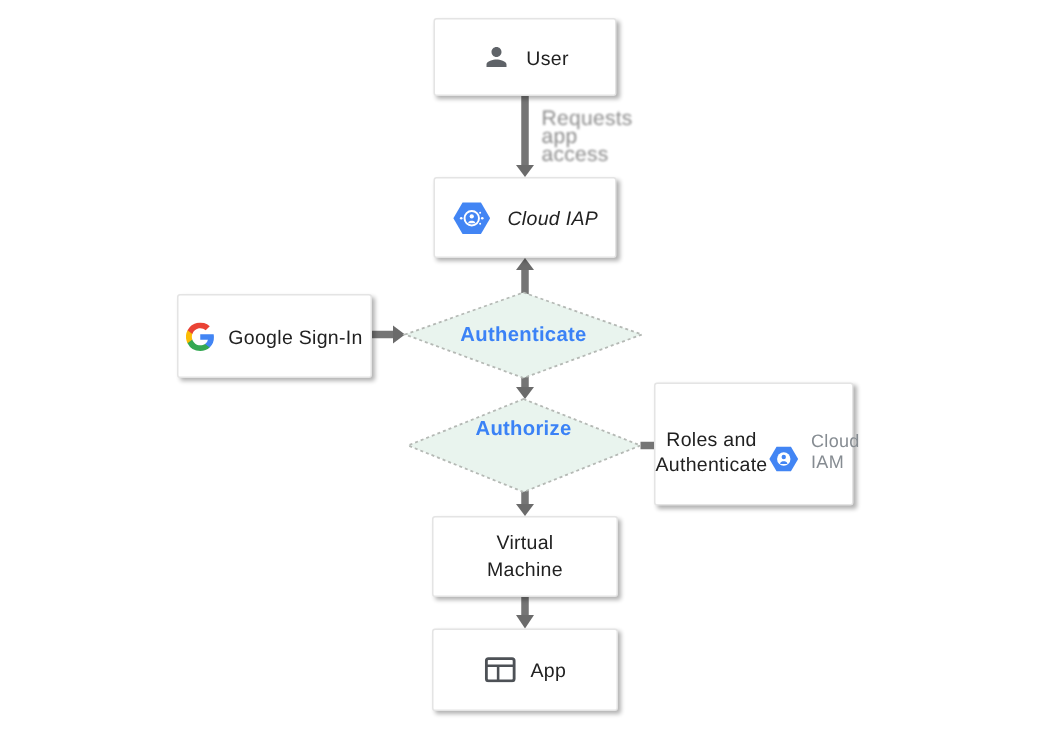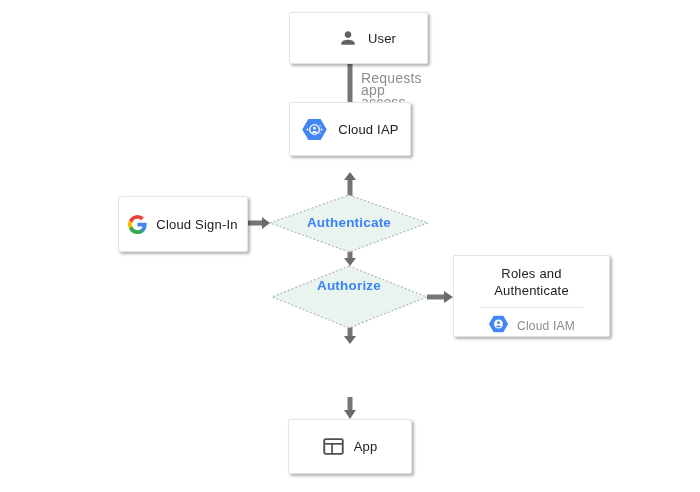--- a/index.html
+++ b/index.html
@@ -10,24 +10,24 @@
   #flow-layer{position:absolute;left:0;top:0;width:700px;height:492px;z-index:1;}
   .node-box{
     position:absolute;z-index:3;background:#ffffff;
     border:1px solid #e4e4e4;border-radius:2px;
     box-shadow:2px 2px 3px rgba(0,0,0,0.30);
     display:flex;align-items:center;justify-content:center;
     font-size:13px;color:#212121;letter-spacing:.2px;
   }
   .node-box .icon{display:flex;align-items:center;justify-content:center;}
   .row{display:flex;align-items:center;gap:10px;}
-  .box-user{left:289px;top:12px;width:120px;height:50px;padding-left:17px;}
-  .box-iap{left:289px;top:102px;width:120px;height:52px;}
+  .box-user{left:289px;top:12px;width:120px;height:50px;}
+  .box-iap{left:289px;top:118px;width:120px;height:52px;font-style:italic;}
   .box-google{left:118px;top:196px;width:128px;height:54px;}
-  .box-roles{left:453px;top:255px;width:157px;height:80px;flex-direction:column;justify-content:flex-start;padding-top:9px;box-sizing:border-box;height:82px;}
+  .box-roles{left:436px;top:255px;width:133px;height:80px;flex-direction:row;justify-content:flex-start;padding-top:9px;box-sizing:border-box;height:82px;}
   .box-vm{left:288px;top:344px;width:122px;height:52px;flex-direction:column;line-height:18px;}
   .box-app{left:288px;top:419px;width:122px;height:53px;}
   .diamond-label{
     position:absolute;z-index:2;width:140px;text-align:center;
     font-size:13.5px;font-weight:bold;color:#3b82f6;letter-spacing:.2px;
   }
   .lbl-authenticate{left:279px;top:215px;}
   .lbl-authorize{left:279px;top:278px;}
   .edge-label{
     position:absolute;z-index:2;left:361px;top:72px;width:70px;
@@ -124,21 +124,21 @@
   <div class="node-box box-google">
     <div class="row" style="gap:9px;">
       <span class="icon">
         <svg width="19" height="19" viewBox="0 0 18 18">
           <path fill="#4285f4" d="M17.64 9.2c0-.64-.06-1.25-.16-1.84H9v3.48h4.84a4.14 4.14 0 0 1-1.8 2.72v2.26h2.92a8.78 8.78 0 0 0 2.68-6.62z"></path>
           <path fill="#34a853" d="M9 18c2.43 0 4.47-.8 5.96-2.18l-2.92-2.26c-.8.54-1.84.86-3.04.86-2.34 0-4.32-1.58-5.03-3.7H.96v2.33A9 9 0 0 0 9 18z"></path>
           <path fill="#fbbc05" d="M3.97 10.72a5.4 5.4 0 0 1 0-3.44V4.95H.96a9 9 0 0 0 0 8.1l3.01-2.33z"></path>
           <path fill="#ea4335" d="M9 3.58c1.32 0 2.5.45 3.44 1.35l2.58-2.59A9 9 0 0 0 .96 4.95l3.01 2.33C4.68 5.16 6.66 3.58 9 3.58z"></path>
         </svg>
       </span>
-      <span>Cloud Sign-In</span>
+      <span>Google Sign-In</span>
     </div>
   </div>
 
   <div class="node-box box-roles">
     <div class="roles-title">
       <div>Roles and</div>
       <div>Authenticate</div>
     </div>
     <div class="roles-divider"></div>
     <div class="roles-service">
@@ -147,20 +147,24 @@
           <polygon points="0.8,10.5 6.4,0.9 17.6,0.9 23.2,10.5 17.6,20.1 6.4,20.1" fill="#4285f4"></polygon>
           <circle cx="12" cy="10.5" r="5.2" fill="#ffffff"></circle>
           <circle cx="12" cy="8.9" r="1.7" fill="#4285f4"></circle>
           <path d="M9.3,13.8 c0.4-2 5-2 5.4,0 l0.1,0.5 h-5.6 z" fill="#4285f4"></path>
         </svg>
       </span>
       <span>Cloud IAM</span>
     </div>
   </div>
 
+  <div class="node-box box-vm">
+    <div>Virtual</div>
+    <div>Machine</div>
+  </div>
 
   <div class="node-box box-app">
     <div class="row">
       <span class="icon">
         <svg width="21" height="17" viewBox="0 0 22 18">
           <rect x="1.2" y="1.2" width="19.6" height="15.6" rx="1.5" fill="none" stroke="#4d5156" stroke-width="2"></rect>
           <line x1="1.2" y1="6.2" x2="20.8" y2="6.2" stroke="#4d5156" stroke-width="1.8"></line>
           <line x1="9.5" y1="6.2" x2="9.5" y2="16.8" stroke="#4d5156" stroke-width="1.8"></line>
         </svg>
       </span>

